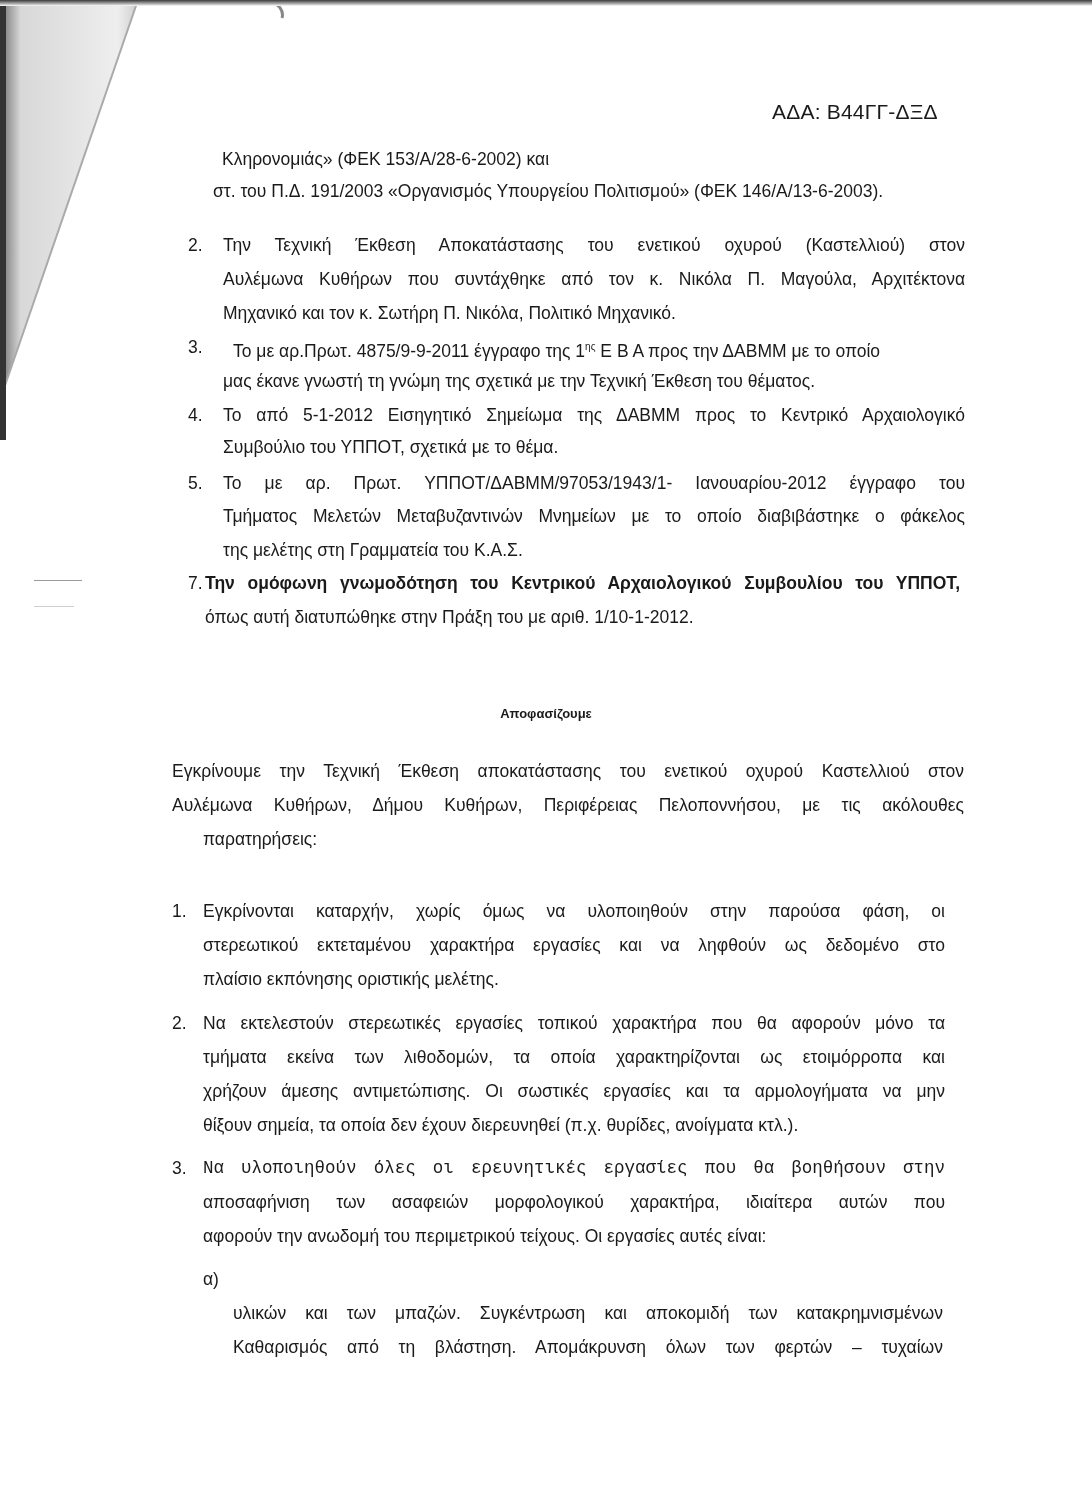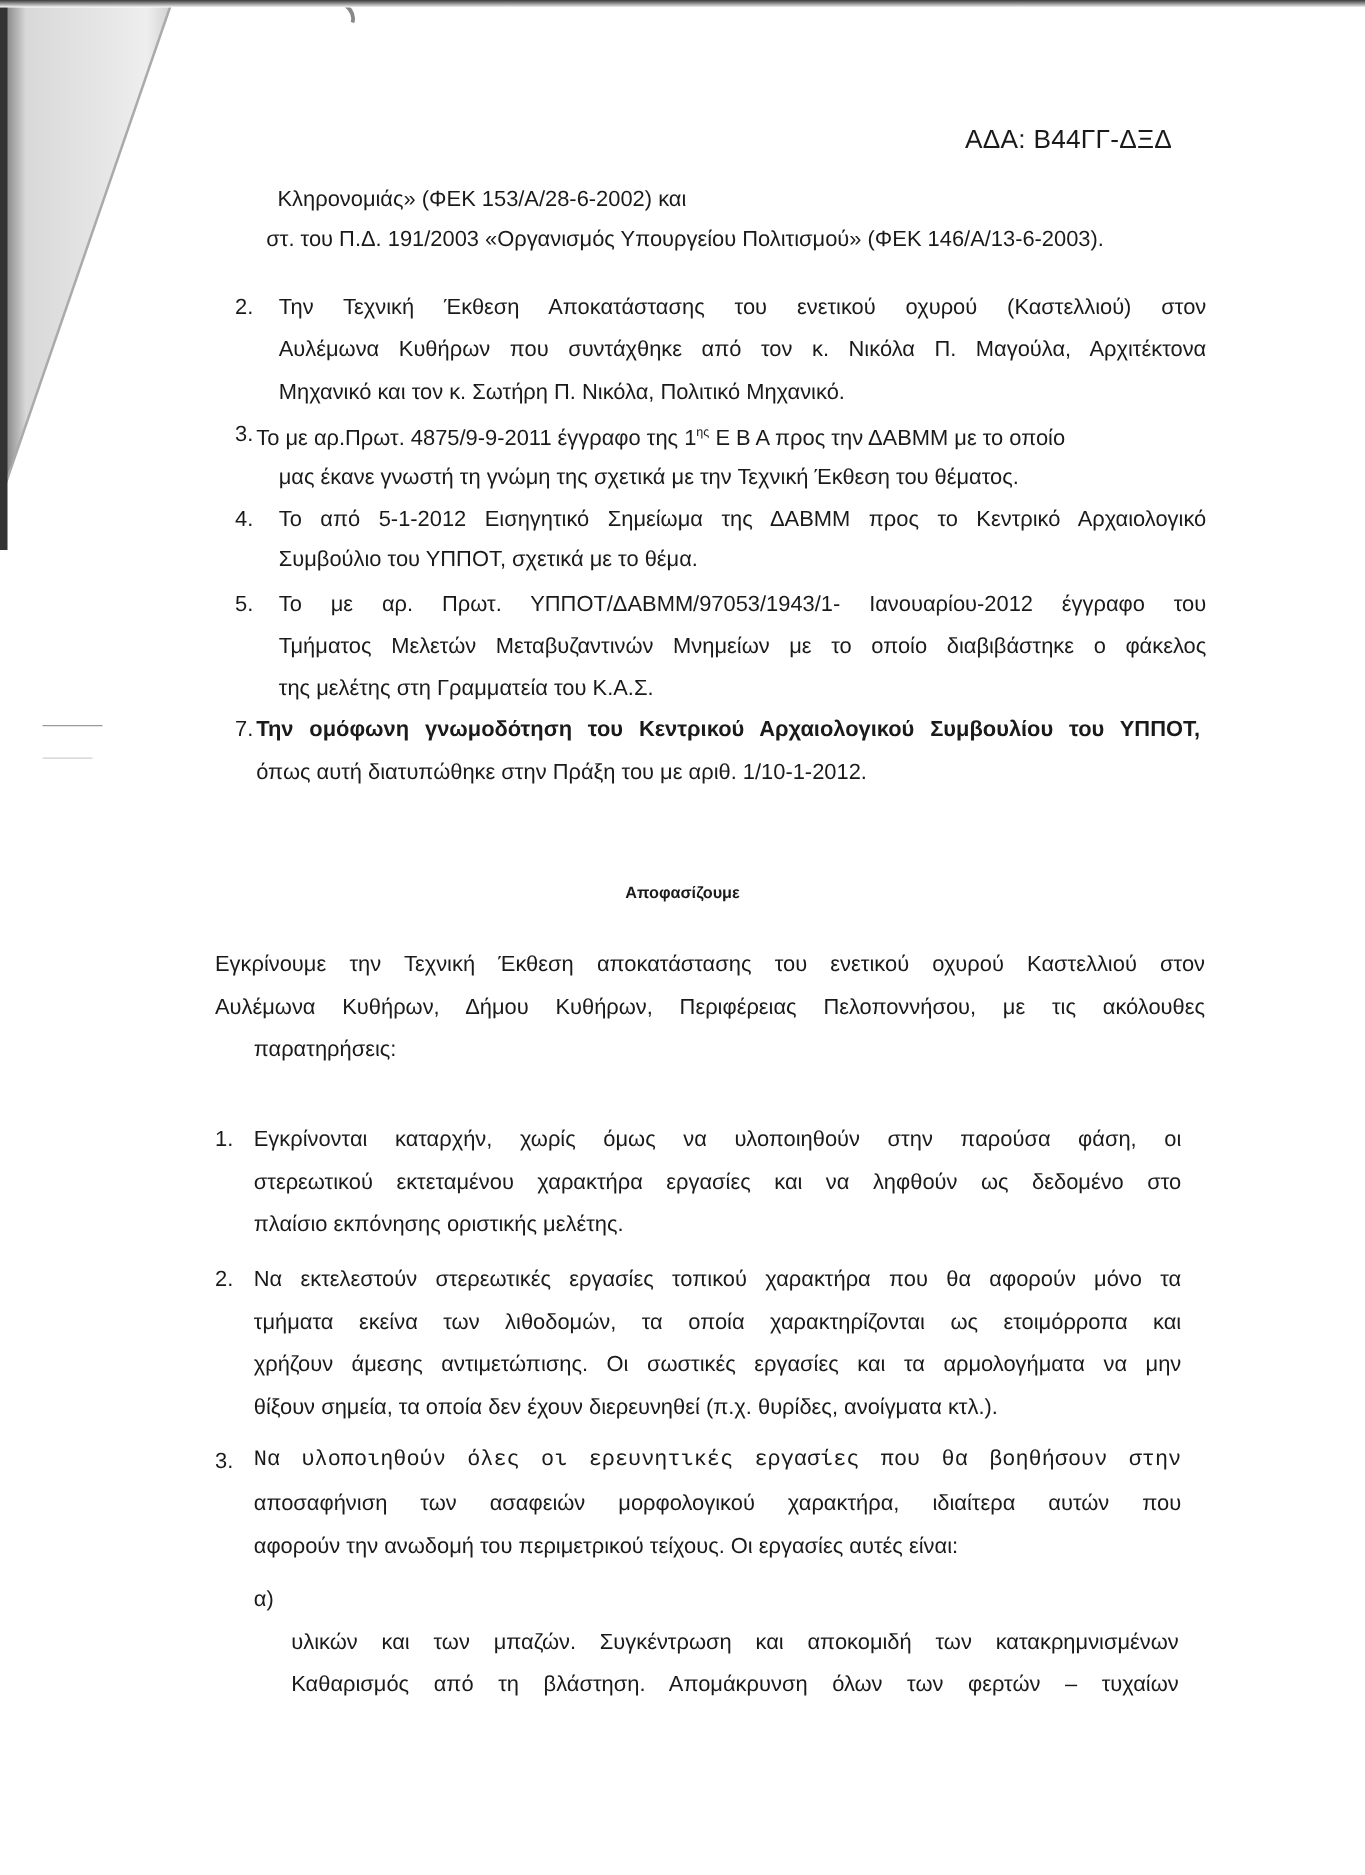--- a/index.html
+++ b/index.html
@@ -49,21 +49,21 @@
 
 <div class="line" style="left:222px; top:148px;">Κληρονομιάς» (ΦΕΚ 153/Α/28-6-2002) και</div>
 <div class="line" style="left:188px; top:180px;margin-left:25px;">στ.  του Π.Δ. 191/2003 «Οργανισμός Υπουργείου Πολιτισμού» (ΦΕΚ 146/Α/13-6-2003).</div>
 
 <div class="num" style="left:188px; top:234px;">2.</div>
 <div class="line just" style="left:223px; top:234px; width:742px;">Την Τεχνική Έκθεση Αποκατάστασης του ενετικού οχυρού (Καστελλιού) στον</div>
 <div class="line just" style="left:223px; top:268px; width:742px;">Αυλέμωνα Κυθήρων που συντάχθηκε από τον κ. Νικόλα Π. Μαγούλα,   Αρχιτέκτονα</div>
 <div class="line" style="left:223px; top:302px;">Μηχανικό και τον κ. Σωτήρη Π. Νικόλα, Πολιτικό Μηχανικό.</div>
 
 <div class="num" style="left:188px; top:336px;">3.</div>
-<div class="line" style="left:205px; top:336px;"><span>Το με αρ.Πρωτ. 4875/9-9-2011 έγγραφο της 1</span><sup>ης</sup><span> Ε Β Α προς την ΔΑΒΜΜ με το οποίο</span></div>
+<div class="line" style="left:233px; top:336px;"><span>Το με αρ.Πρωτ. 4875/9-9-2011 έγγραφο της 1</span><sup>ης</sup><span> Ε Β Α προς την ΔΑΒΜΜ με το οποίο</span></div>
 <div class="line" style="left:223px; top:370px;">μας έκανε γνωστή τη γνώμη της σχετικά με την Τεχνική Έκθεση του θέματος.</div>
 
 <div class="num" style="left:188px; top:404px;">4.</div>
 <div class="line just" style="left:223px; top:404px; width:742px;">Το από 5-1-2012 Εισηγητικό Σημείωμα της ΔΑΒΜΜ προς το Κεντρικό Αρχαιολογικό</div>
 <div class="line" style="left:223px; top:436px;">Συμβούλιο του ΥΠΠΟΤ, σχετικά με το θέμα.</div>
 
 <div class="num" style="left:188px; top:472px;">5.</div>
 <div class="line just" style="left:223px; top:472px; width:742px;">Το με αρ. Πρωτ. ΥΠΠΟΤ/ΔΑΒΜΜ/97053/1943/1- Ιανουαρίου-2012 έγγραφο του</div>
 <div class="line just" style="left:223px; top:505px; width:742px;">Τμήματος Μελετών Μεταβυζαντινών Μνημείων με το οποίο διαβιβάστηκε ο φάκελος</div>
 <div class="line" style="left:223px; top:539px;">της μελέτης στη Γραμματεία του Κ.Α.Σ.</div>

